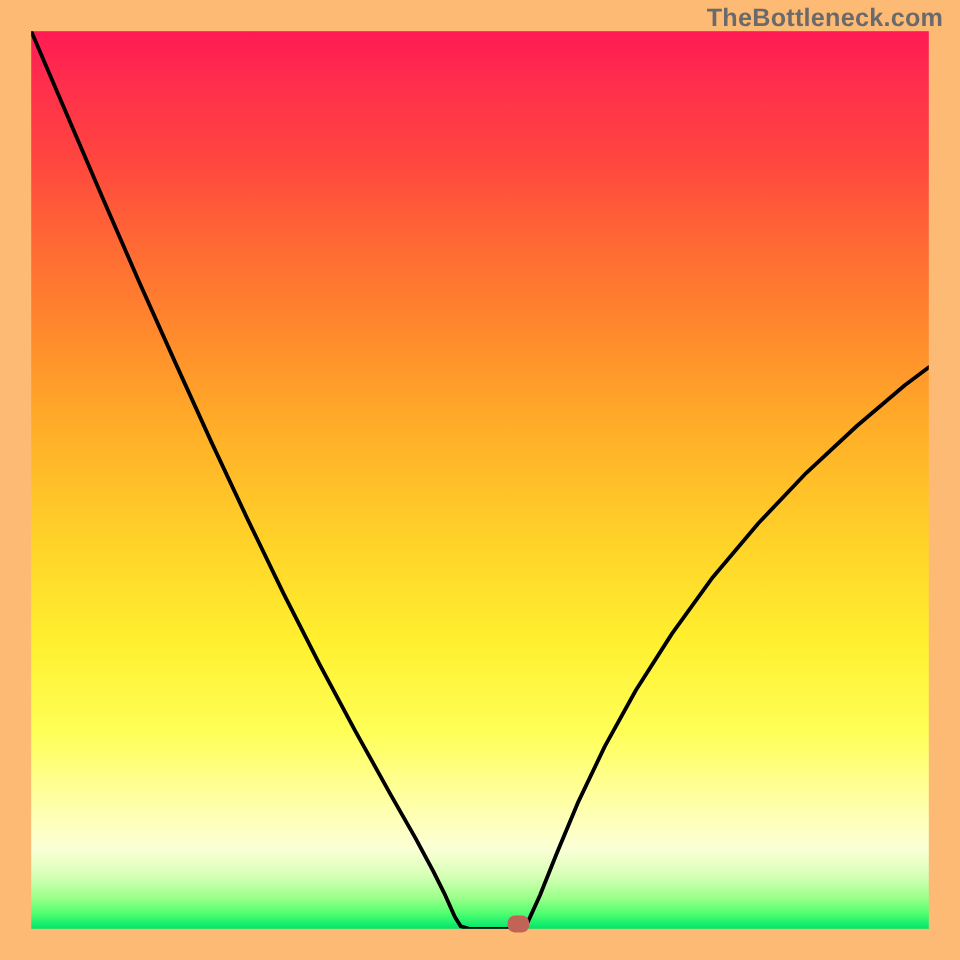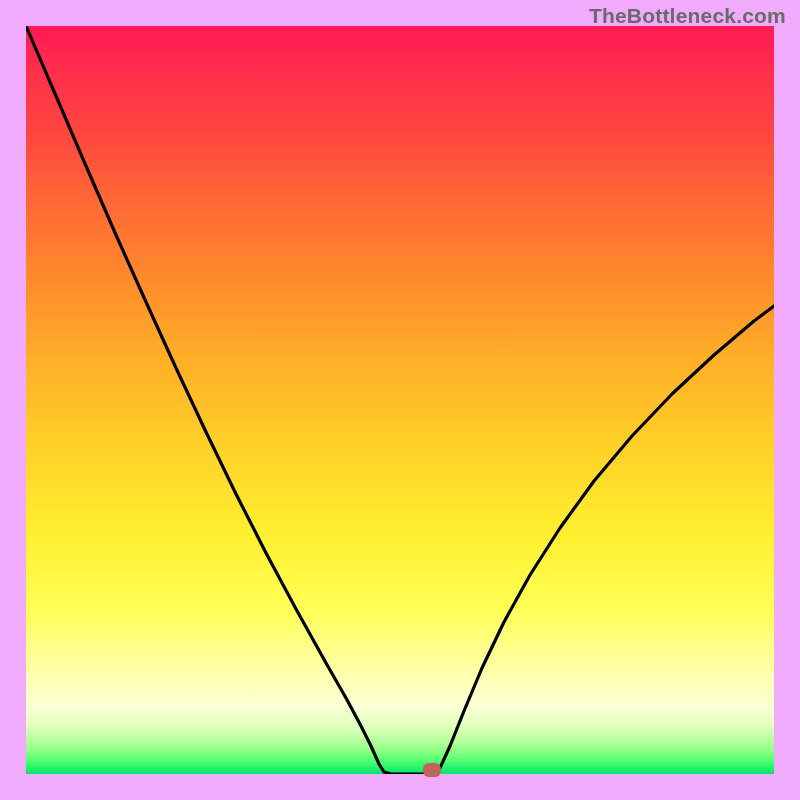--- a/index.html
+++ b/index.html
@@ -8,21 +8,21 @@
     width: 800px;
     height: 800px;
     background: #000;
     font-family: Arial, Helvetica, sans-serif;
     overflow: hidden;
   }
   .frame {
     position: relative;
     width: 800px;
     height: 800px;
-    background: #f0abfc;
+    background: #fdba74;
   }
   .watermark {
     position: absolute;
     top: 4px;
     right: 14px;
     color: #6a6a6a;
     font-size: 21px;
     font-weight: 600;
     letter-spacing: 0.2px;
     z-index: 3;

